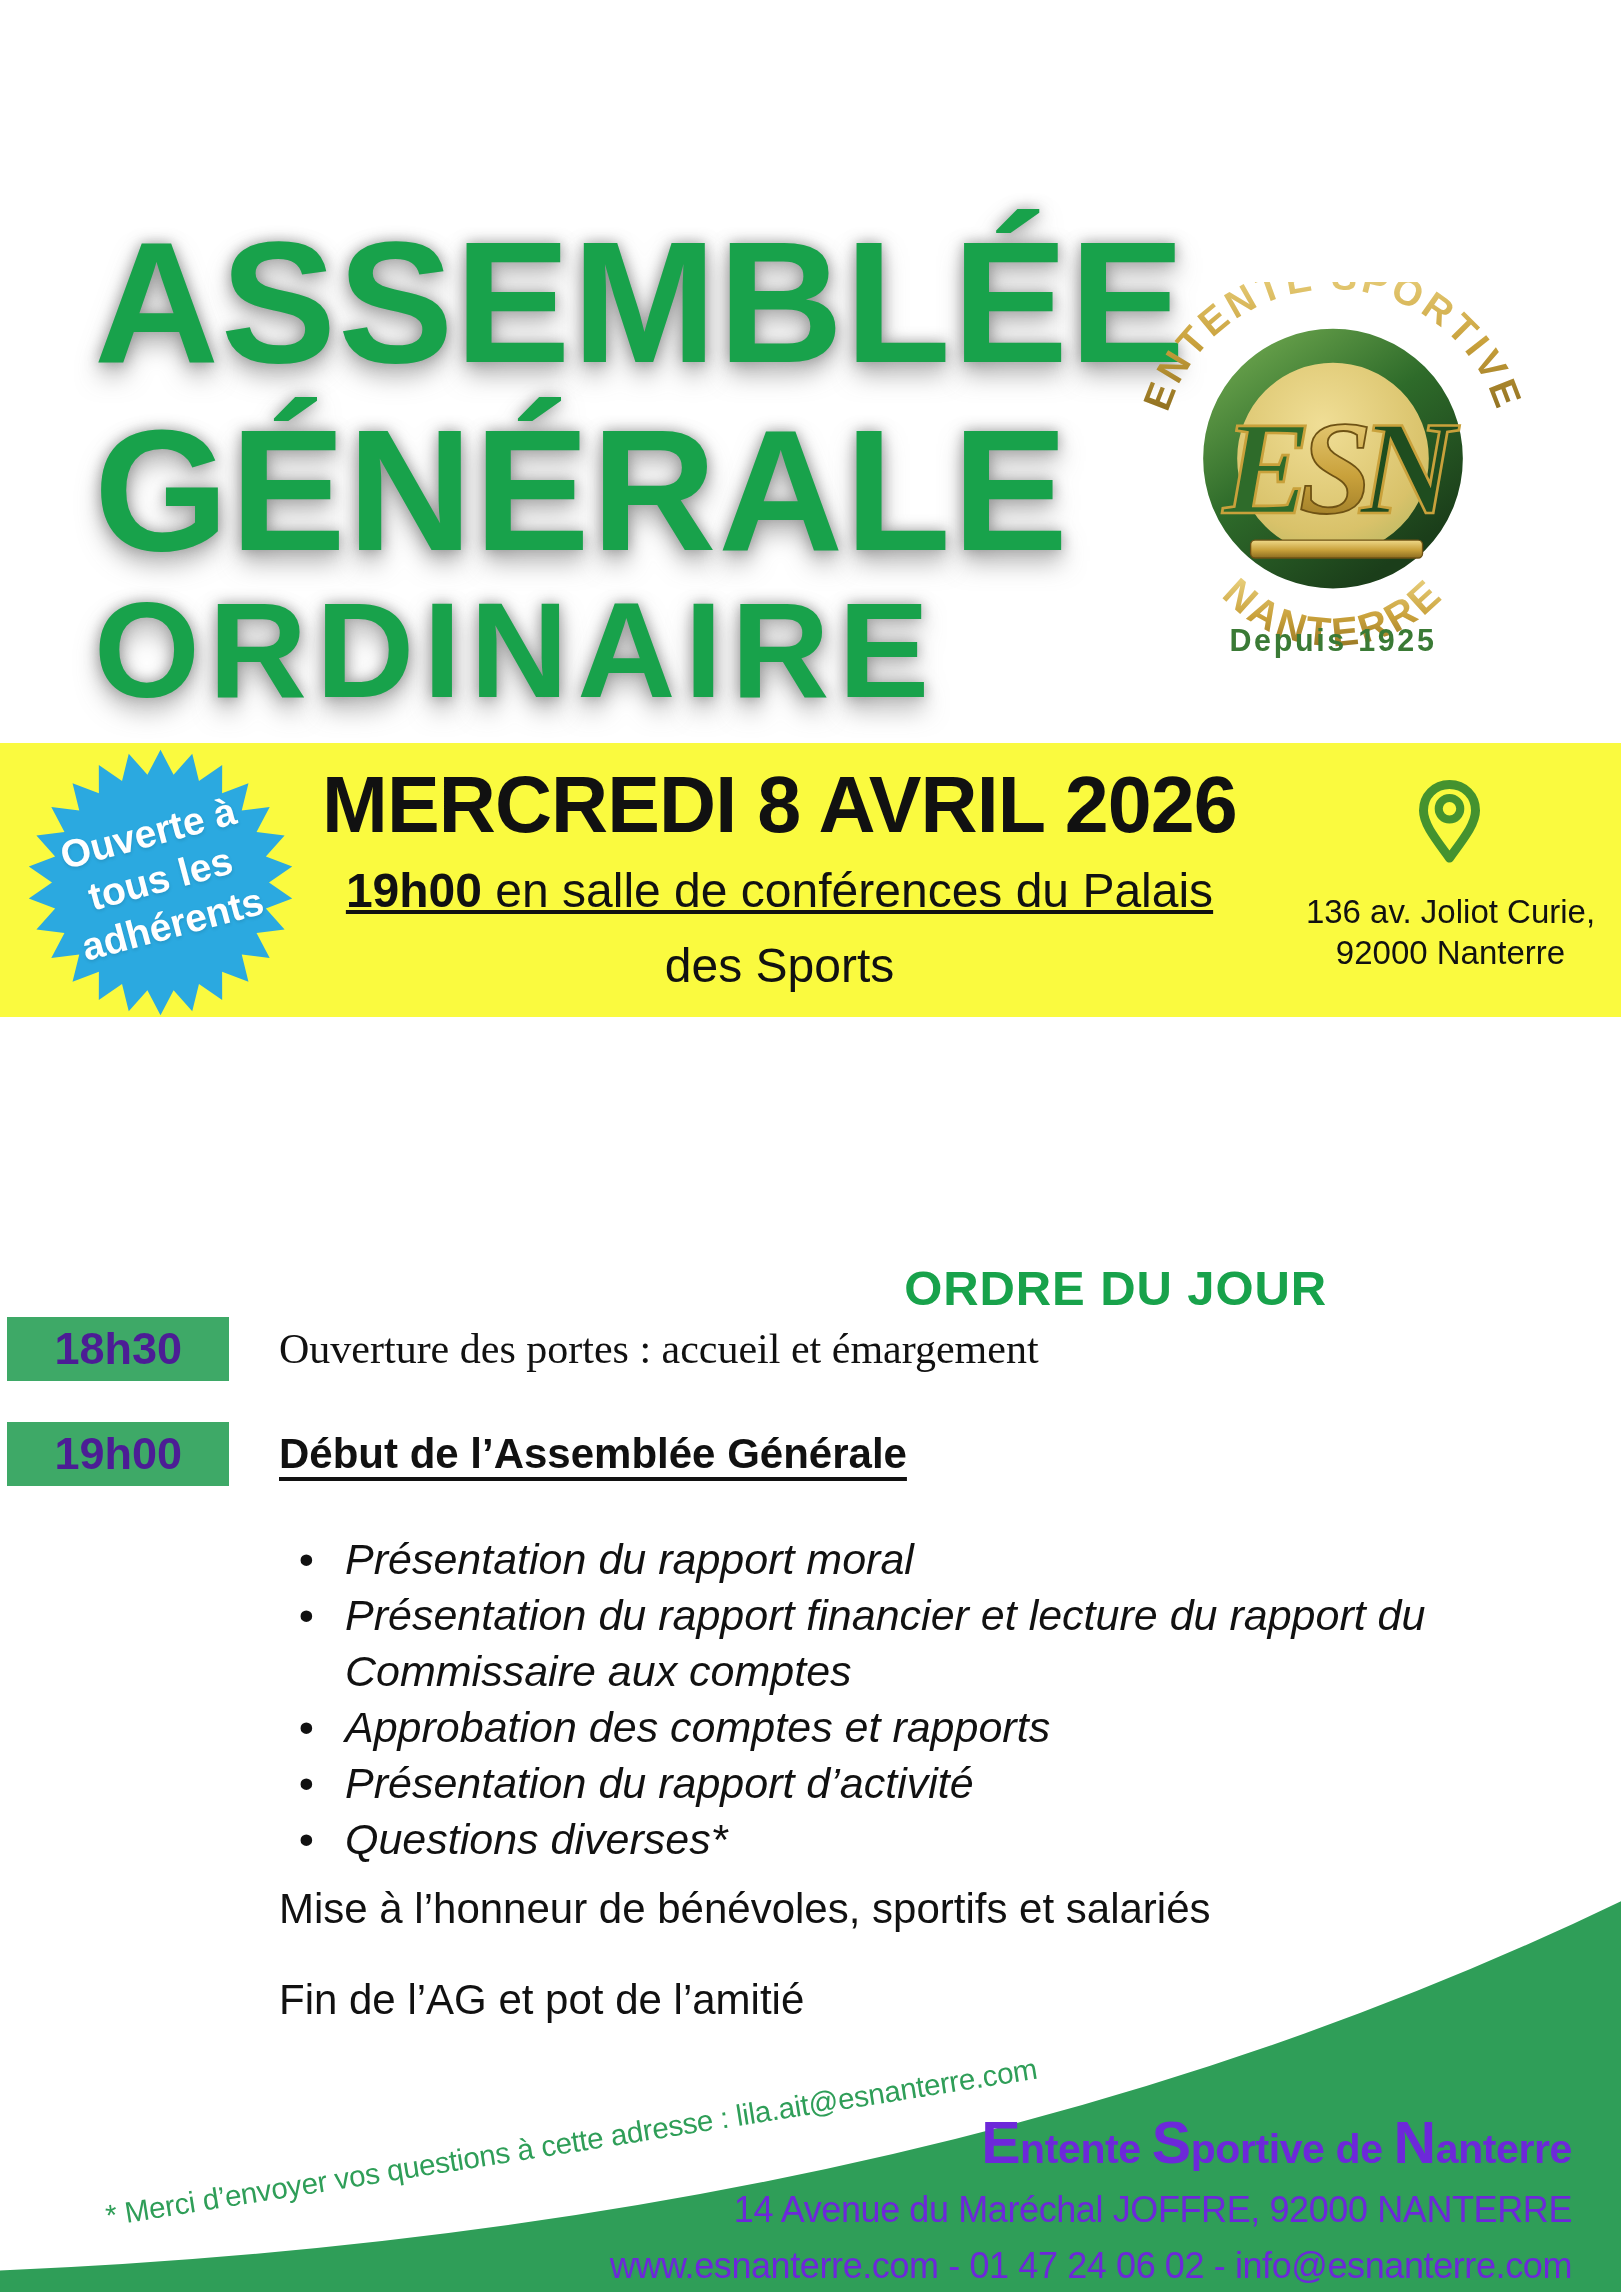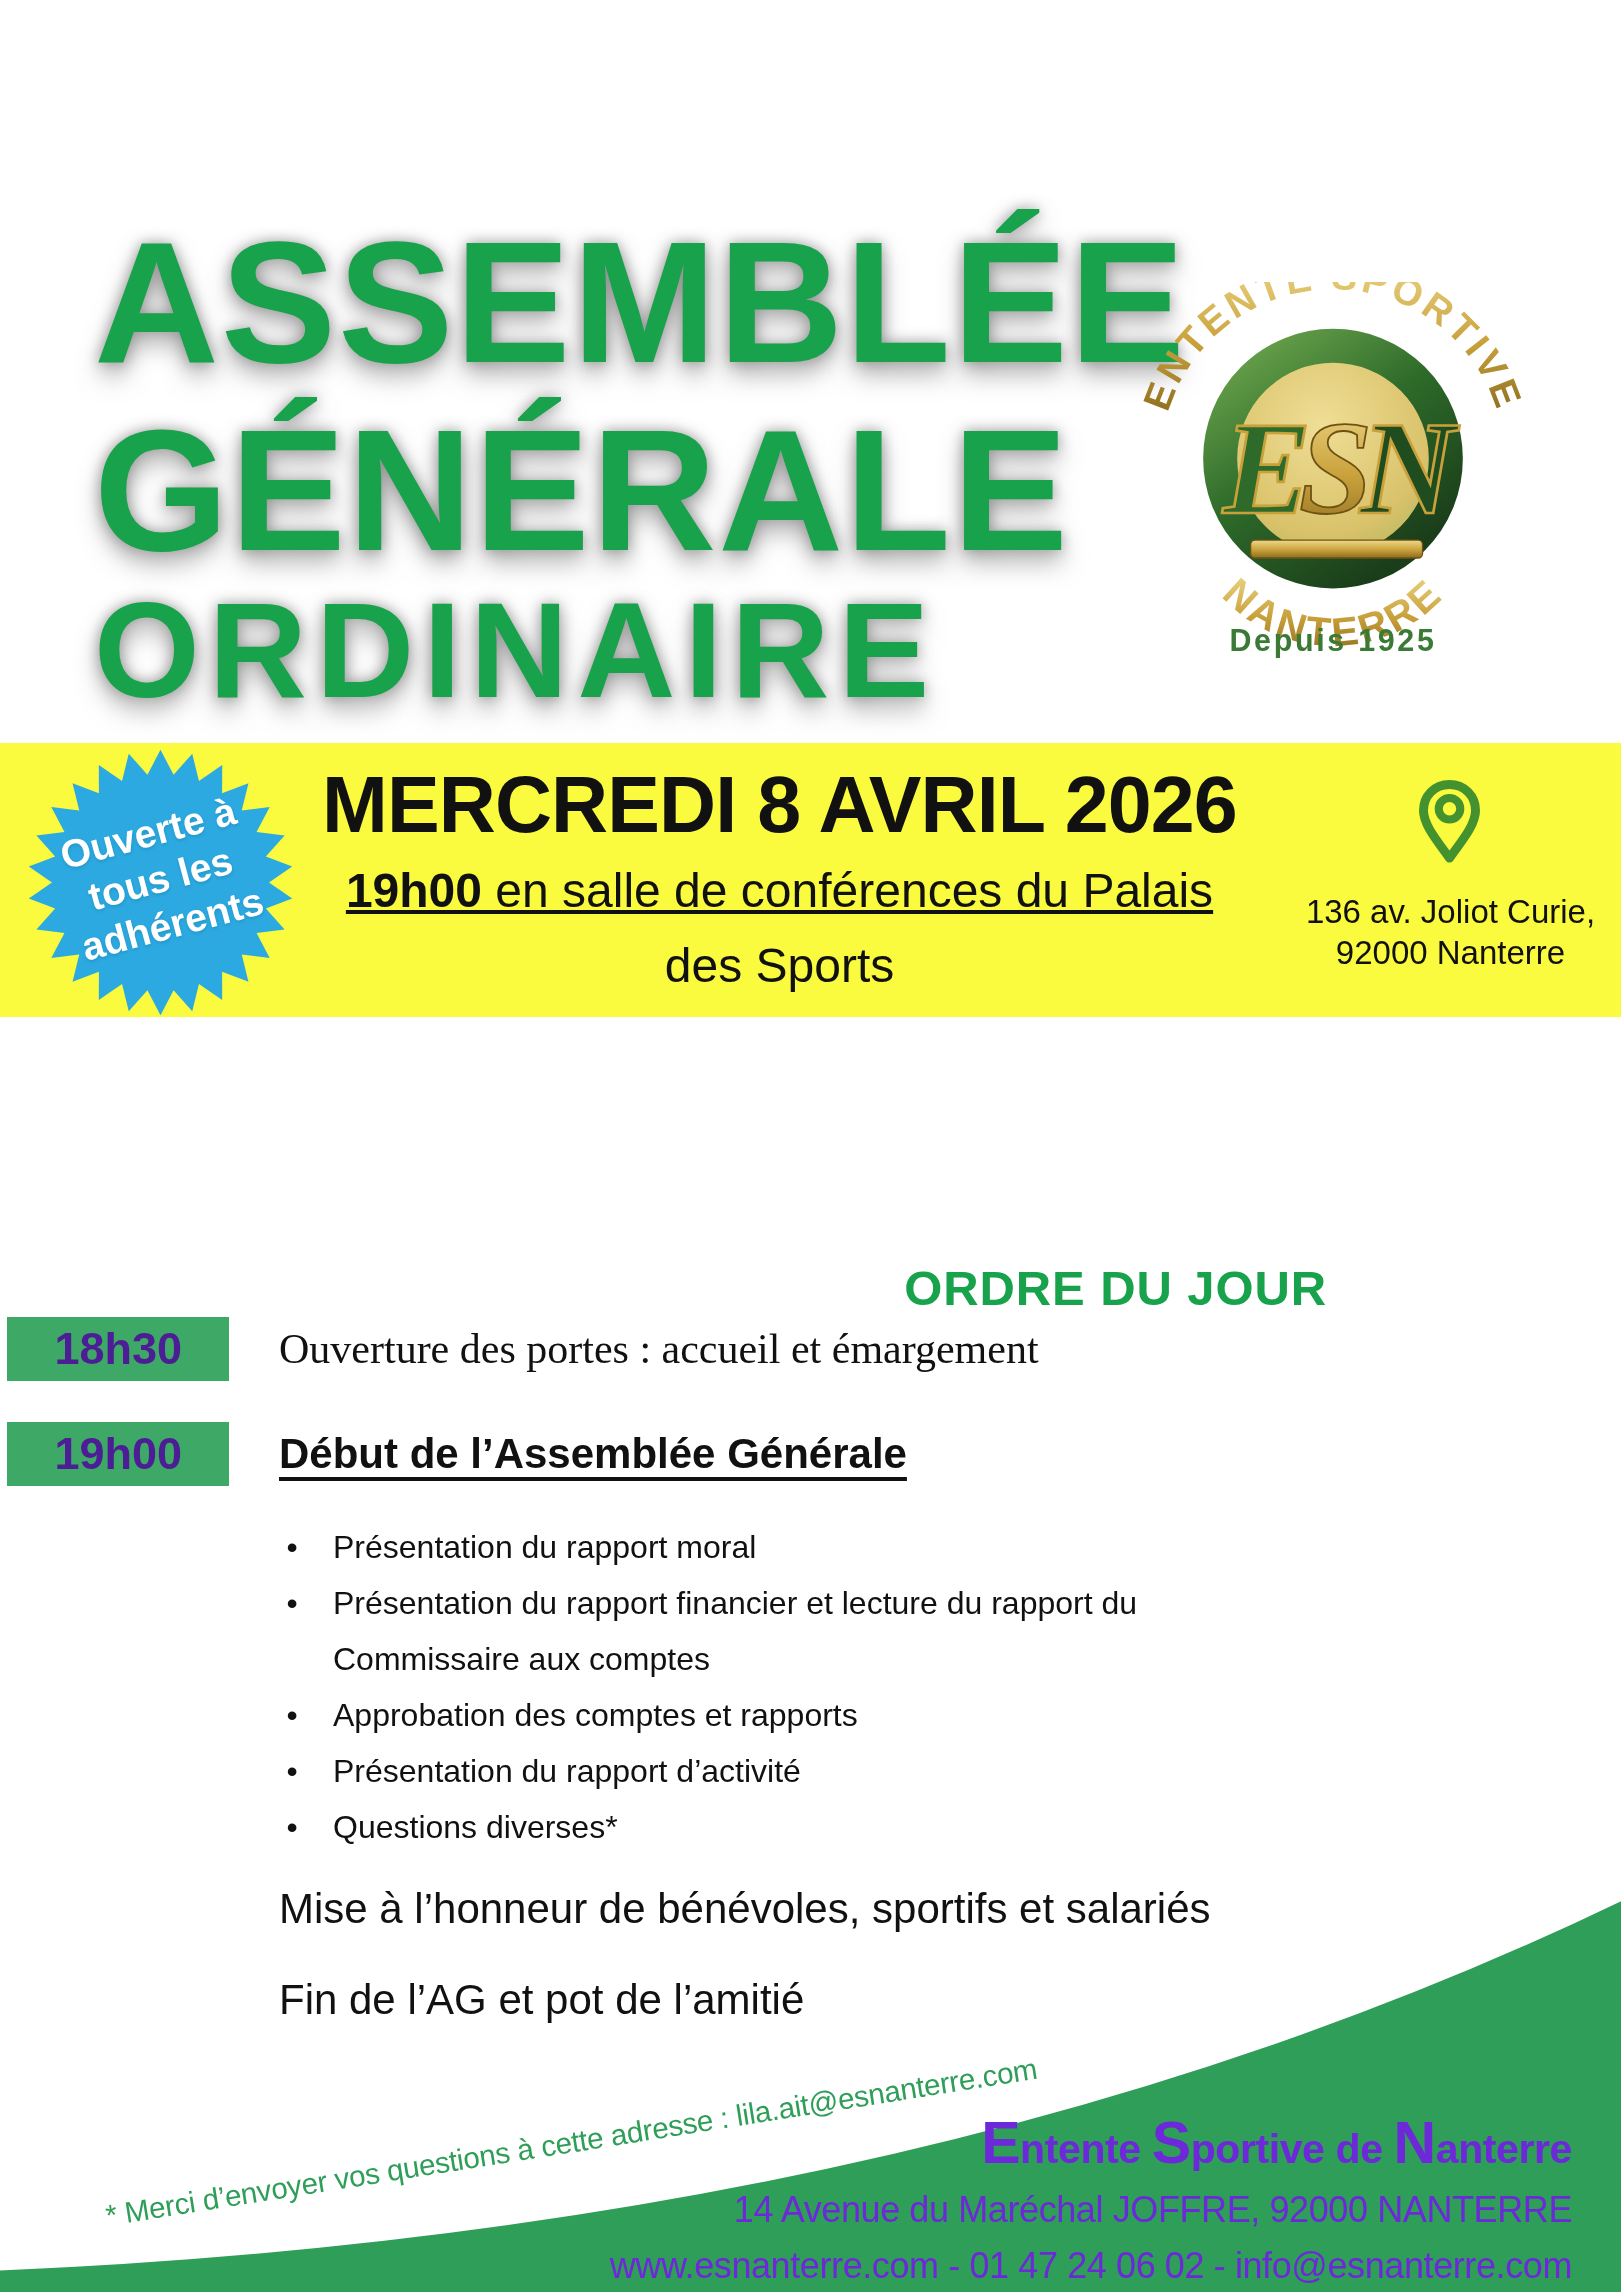--- a/index.html
+++ b/index.html
@@ -52,22 +52,22 @@
     left:7.2px; width:222px; height:64px; background:var(--slot-green);
     color:#4c1d95; font-weight:700; font-size:45px;
     display:flex; align-items:center; justify-content:center;
   }
   .slot1-time{top:1317px;} .slot2-time{top:1422px;}
   .slot-label{left:279px; height:64px; display:flex; align-items:center; font-size:42px; white-space:nowrap;}
   .slot1-label{top:1317px;font-family:Liberation Serif, serif;}
   .slot2-label{top:1422px; font-weight:700;
     text-decoration:underline; text-decoration-thickness:3.6px; text-underline-offset:9px;}
   
-  .bullets{left:279px; top:1515px; width:1146px; margin:4px; padding:0; list-style:none;
-    font-size:32px; line-height:56px;}
+  .bullets{left:279px; top:1515px; width:1146px; margin:16px; padding:0; list-style:none;
+    font-size:43px; line-height:56px;font-style:italic;}
   .bullets li{position:relative; padding-left:50px; white-space:pre-line;}
   .bullets li::before{content:"\2022"; position:absolute; left:3.6px; top:0;}
   .extra-line{left:279px; font-size:42px; line-height:52px; white-space:nowrap;}
   .extra1{top:1883px;} .extra2{top:1974px;}
   
   .swoosh-svg{left:0; top:0; width:1622px; height:2293px; pointer-events:none;}
   .footnote{
     left:106px; top:2199px; transform:rotate(-9deg); transform-origin:0 50%;
     color:var(--swoosh-green); font-size:29.6px; white-space:nowrap; letter-spacing:-0.3px;
   }

